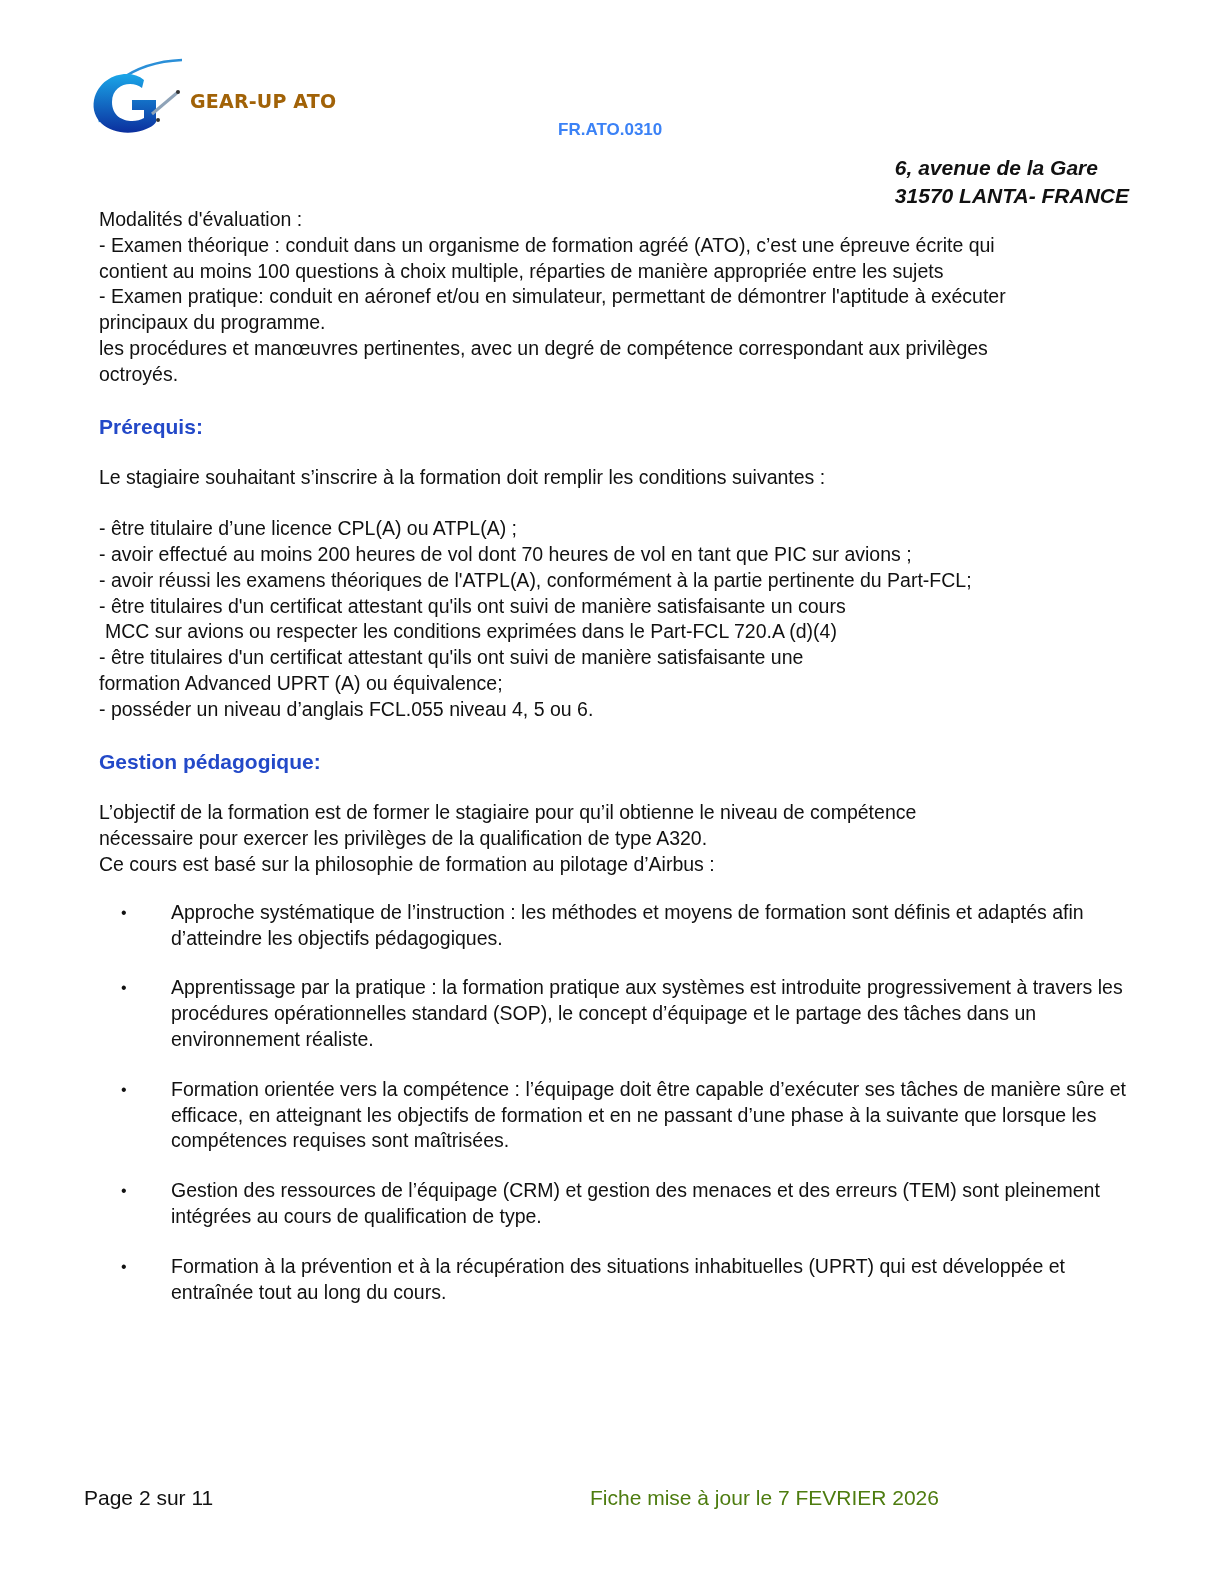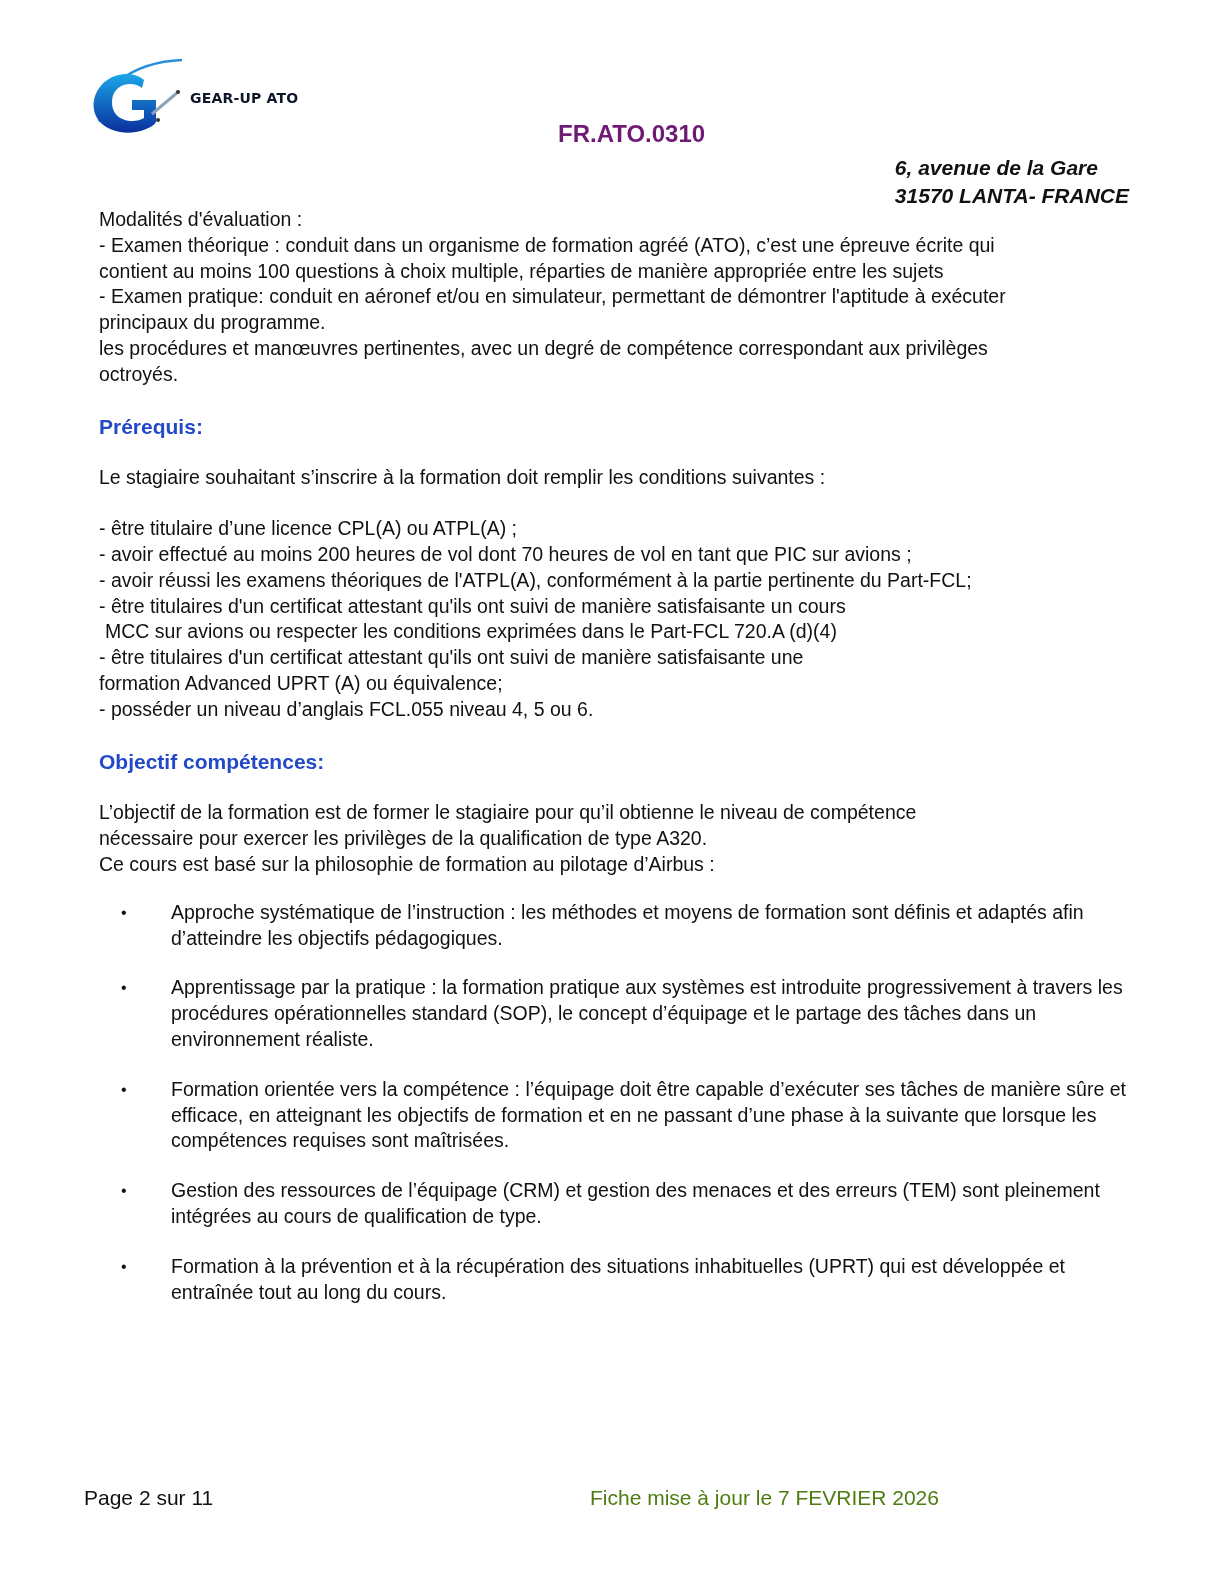--- a/index.html
+++ b/index.html
@@ -3,26 +3,26 @@
   <meta charset="utf-8">
   <style>
     html, body { margin: 0; padding: 0; background: #ffffff; }
     body {
       width: 1224px; height: 1584px; position: relative; overflow: hidden;
       font-family: "Liberation Sans", sans-serif; color: #111111;
     }
     .logo { position: absolute; left: 82px; top: 52px; width: 260px; height: 90px; }
     .logo-text {
       position: absolute; left: 190px; top: 90px;
-      font-family: "DejaVu Sans", sans-serif; font-weight: bold; font-size: 14px;
-      color: #0f172a; letter-spacing: 0.2px;
+      font-family: "DejaVu Sans", sans-serif; font-weight: bold; font-size: 19px;
+      color: #a16207; letter-spacing: 0.2px;
     }
     .doc-ref {
       position: absolute; left: 558px; top: 120px;
-      font-weight: bold; font-size: 24px; color: #701a75;
+      font-weight: bold; font-size: 17px; color: #3b82f6;
     }
     .address {
       position: absolute; right: 95px; top: 154px; text-align: left;
       font-weight: bold; font-style: italic; font-size: 21px; line-height: 28px; color: #111;
     }
     .content {
       position: absolute; left: 99px; top: 207px; width: 1050px;
       font-size: 19.5px; line-height: 25.8px;
     }
     .content p { margin: 0; }
@@ -93,21 +93,21 @@
     <p>- avoir effectué au moins 200 heures de vol dont 70 heures de vol en tant que PIC sur avions ;</p>
     <p>- avoir réussi les examens théoriques de l'ATPL(A), conformément à la partie pertinente du Part-FCL;</p>
     <p>- être titulaires d'un certificat attestant qu'ils ont suivi de manière satisfaisante un cours</p>
     <p class="indent-1">MCC sur avions ou respecter les conditions exprimées dans le Part-FCL 720.A (d)(4)</p>
     <p>- être titulaires d'un certificat attestant qu'ils ont suivi de manière satisfaisante une</p>
     <p>formation Advanced UPRT (A) ou équivalence;</p>
     <p>- posséder un niveau d’anglais FCL.055  niveau 4, 5 ou 6.</p>
   </section>
 
   <div class="gap-m"></div>
-  <h2 class="section-title">Objectif compétences:</h2>
+  <h2 class="section-title">Gestion pédagogique:</h2>
   <div class="gap-m"></div>
 
   <section>
     <p>L’objectif de la formation est de former le stagiaire pour qu’il obtienne le niveau de compétence</p>
     <p>nécessaire pour exercer les privilèges de la qualification de type A320.</p>
     <p>Ce cours est basé sur la philosophie de formation au pilotage d’Airbus :</p>
     <div style="height:22px"></div>
     <ul class="bullets">
       <li>
         <span class="dot">•</span>

